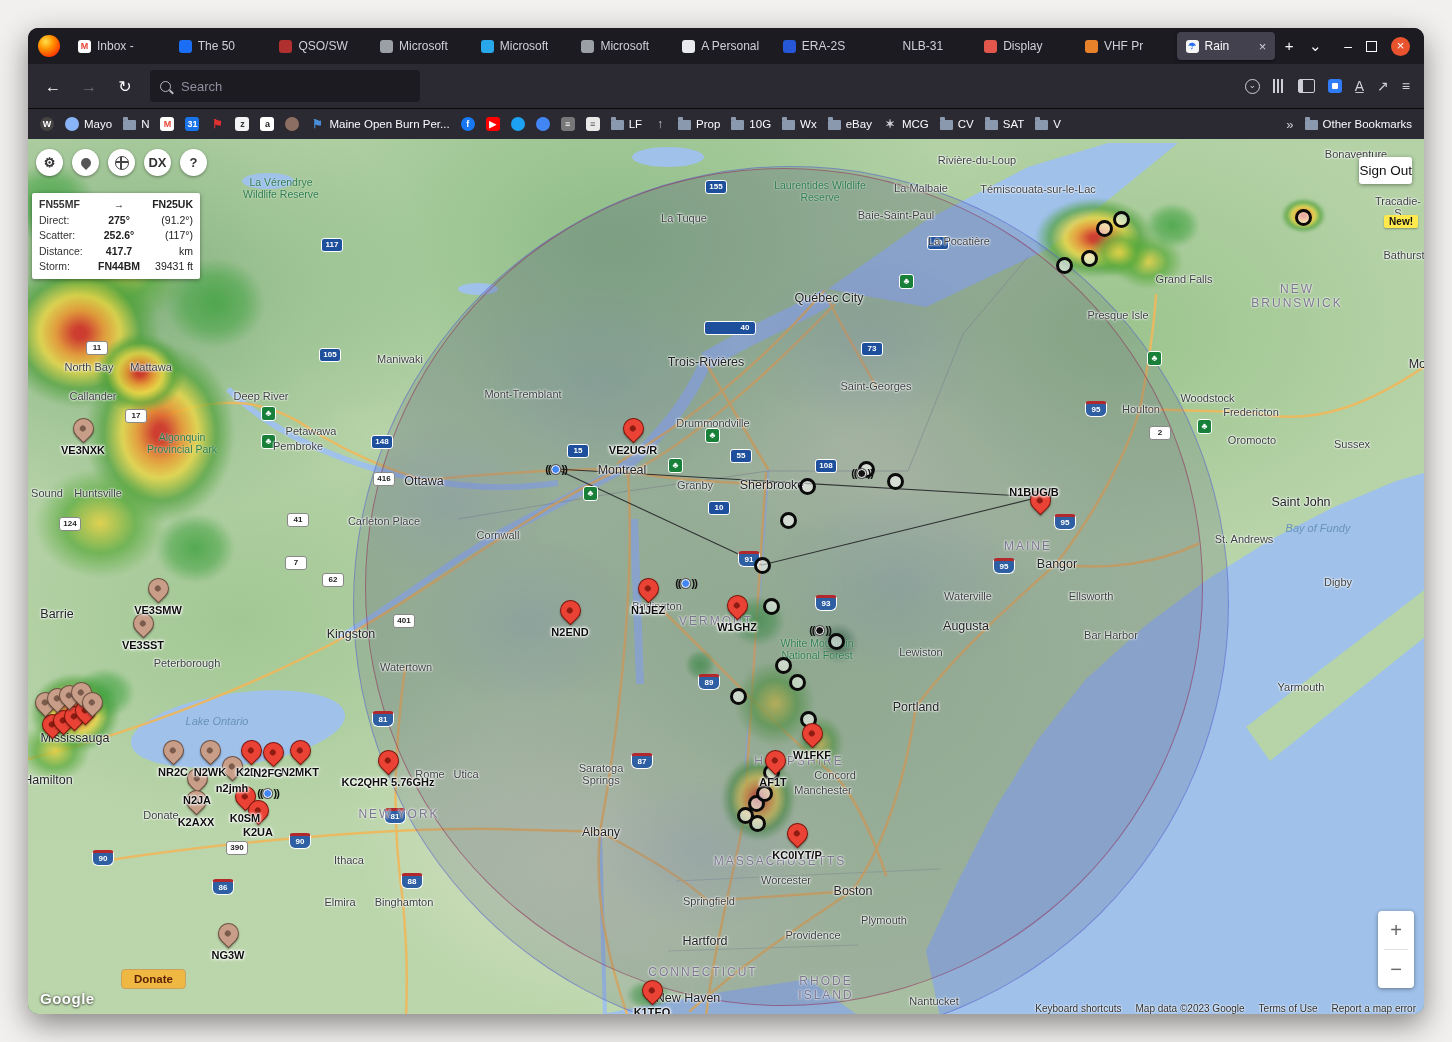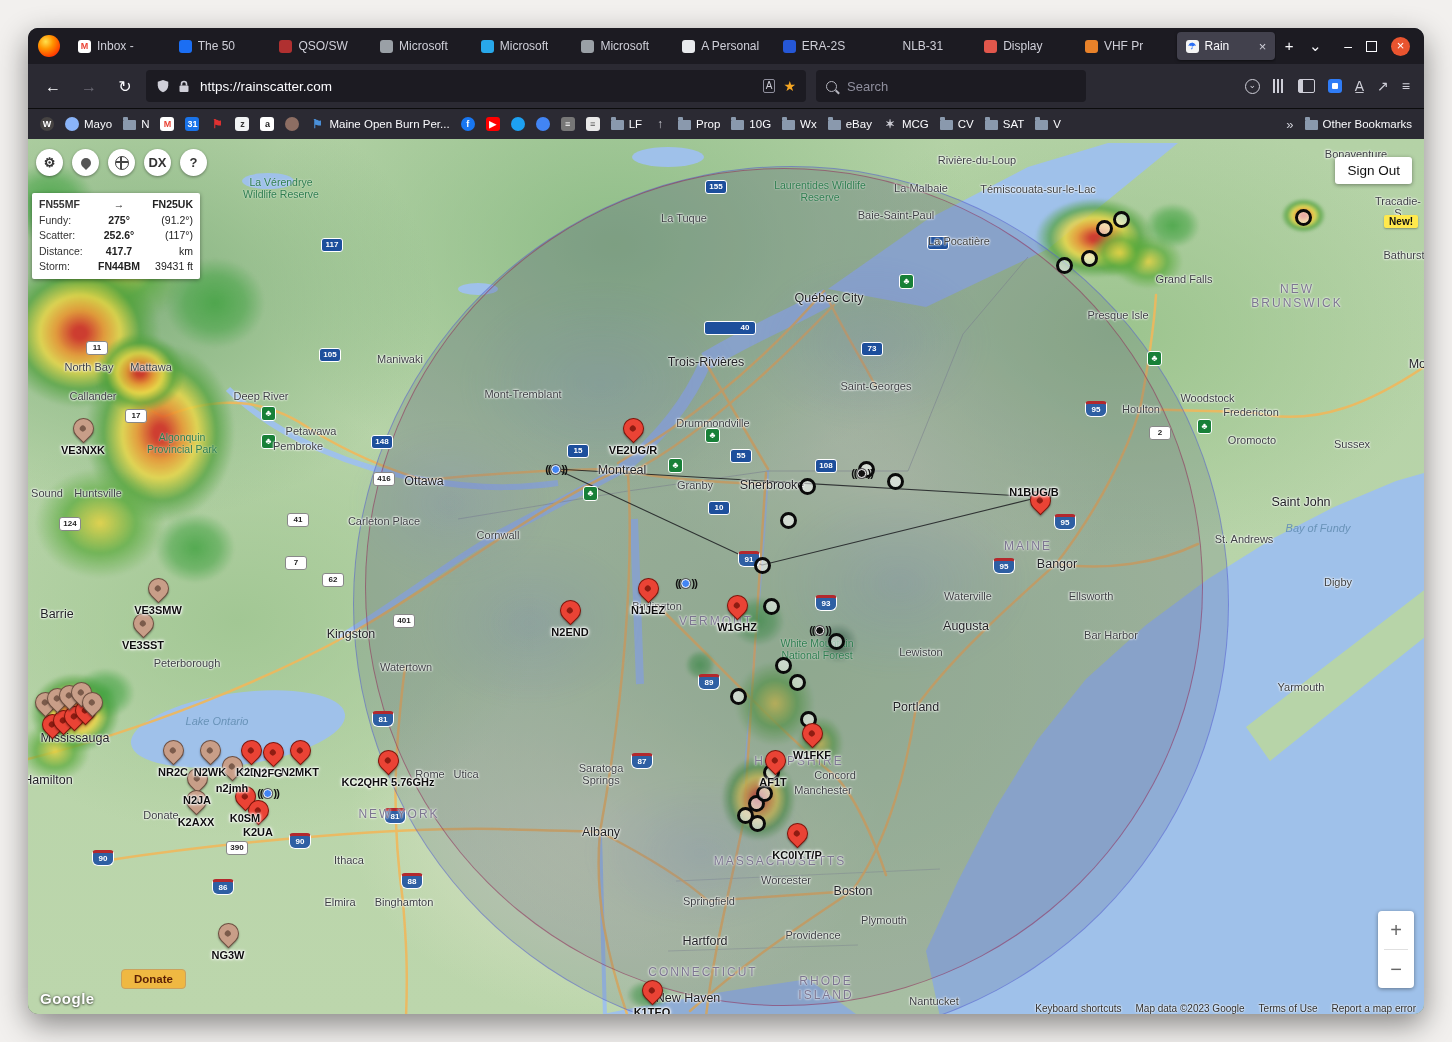--- a/index.html
+++ b/index.html
@@ -110,21 +110,21 @@
   .gglobe::after{content:"";position:absolute;left:4.5px;top:0;bottom:0;width:1.5px;background:#444;}
   .infopanel{position:absolute;left:4px;top:54px;width:154px;z-index:20;background:#fff;border-radius:2px;
              box-shadow:0 1px 4px rgba(0,0,0,.4);padding:4px 7px;font-size:10.5px;color:#222;}
   .irow{display:flex;line-height:15.5px;}
   .irow .ic0{width:50px;color:#333;}
   .irow .ic1{flex:1;font-weight:bold;text-align:center;}
   .irow .ic2{width:44px;text-align:right;}
   .irow.hdr .ic0,.irow.hdr .ic2{font-weight:bold;}
   .irow.hdr .ic1{font-weight:normal;}
   .signout{position:absolute;right:12px;top:18px;z-index:20;background:#fff;border:none;border-radius:3px;
-           box-shadow:0 1px 4px rgba(0,0,0,.4);padding:6px 12px;font-size:13.5px;color:#111;font-family:"Liberation Sans",sans-serif;}
+           box-shadow:0 1px 4px rgba(0,0,0,.4);padding:6px 0;font-size:13.5px;color:#111;font-family:"Liberation Sans",sans-serif;}
   .newbadge{position:absolute;right:6px;top:76px;z-index:20;background:#ffe94d;color:#111;font-size:10px;font-weight:bold;
             padding:1px 5px;border-radius:2px;box-shadow:0 1px 2px rgba(0,0,0,.3);}
   .donate{position:absolute;left:93px;top:830px;z-index:20;background:#efb842;border:1px solid #caa25e;border-radius:4px;
           padding:3px 12px;font-size:11.5px;font-weight:bold;color:#5a1f05;font-family:"Liberation Sans",sans-serif;}
   .glogo{position:absolute;left:12px;top:851px;z-index:20;font-size:15px;font-weight:bold;letter-spacing:.5px;color:#fff;
          text-shadow:0 0 3px rgba(0,0,0,.55),0 1px 2px rgba(0,0,0,.45);}
   .attrib{position:absolute;right:8px;top:864px;z-index:20;display:flex;gap:14px;font-size:10px;color:#2f2f2f;
           text-shadow:0 0 2px #fff,0 0 3px #fff;}
   .zoomctl{position:absolute;right:10px;top:772px;z-index:20;width:36px;background:#fff;border-radius:4px;
            box-shadow:0 1px 4px rgba(0,0,0,.4);display:flex;flex-direction:column;align-items:center;}
@@ -196,32 +196,20 @@
       <span class="wmin">–</span>
       <span class="wmax"></span>
       <span class="wclose">×</span>
     </div>
   </div>
 
   <div class="navbar">
     <button class="navbtn">←</button>
     <button class="navbtn dim">→</button>
     <button class="navbtn">↻</button>
-    <div class="urlbar">
-      <svg class="shieldsvg" width="14" height="14" viewBox="0 0 16 16">
-            <path fill="#cfcfd8" d="M8 1l6 2v4c0 4-2.7 6.7-6 8-3.3-1.3-6-4-6-8V3z"></path>
-          </svg>
-      <svg class="locksvg" width="12" height="13" viewBox="0 0 12 13">
-            <rect x="1.5" y="5.5" width="9" height="6.5" rx="1" fill="#cfcfd8"></rect>
-            <path d="M3.5 5.5V4a2.5 2.5 0 015 0v1.5" stroke="#cfcfd8" stroke-width="1.6" fill="none"></path>
-          </svg>
-      <input value="https://rainscatter.com" style="">
-      <span class="abadge">A</span>
-      <span class="star">★</span>
-    </div>
     <div class="searchbar">
       <span class="mag"></span>
       <input placeholder="Search" style="">
     </div>
     <div class="navright">
       <span class="ipocket">⌄</span>
       <span class="ilib"></span>
       <span class="iside"></span>
       <span class="iext"></span>
       <span class="nricon">A̲</span>
@@ -395,21 +383,21 @@
     </div>
 
     <div class="infopanel">
       <div id="inforows">
               <div class="irow hdr">
                 <span class="ic0">FN55MF</span>
                 <span class="ic1">→</span>
                 <span class="ic2">FN25UK</span>
               </div>
               <div class="irow">
-                <span class="ic0">Fundy:</span>
+                <span class="ic0">Direct:</span>
                 <span class="ic1">275°</span>
                 <span class="ic2">(91.2°)</span>
               </div>
               <div class="irow">
                 <span class="ic0">Scatter:</span>
                 <span class="ic1">252.6°</span>
                 <span class="ic2">(117°)</span>
               </div>
               <div class="irow">
                 <span class="ic0">Distance:</span>

